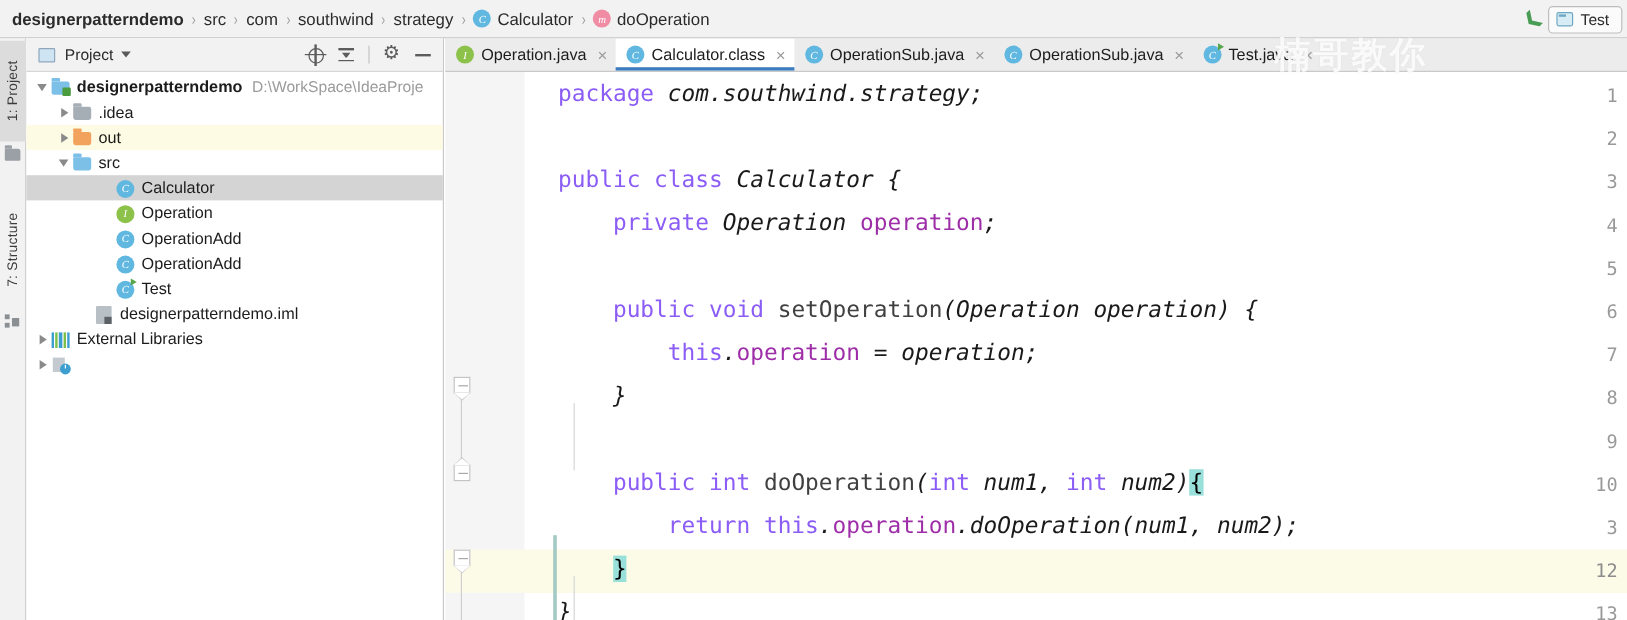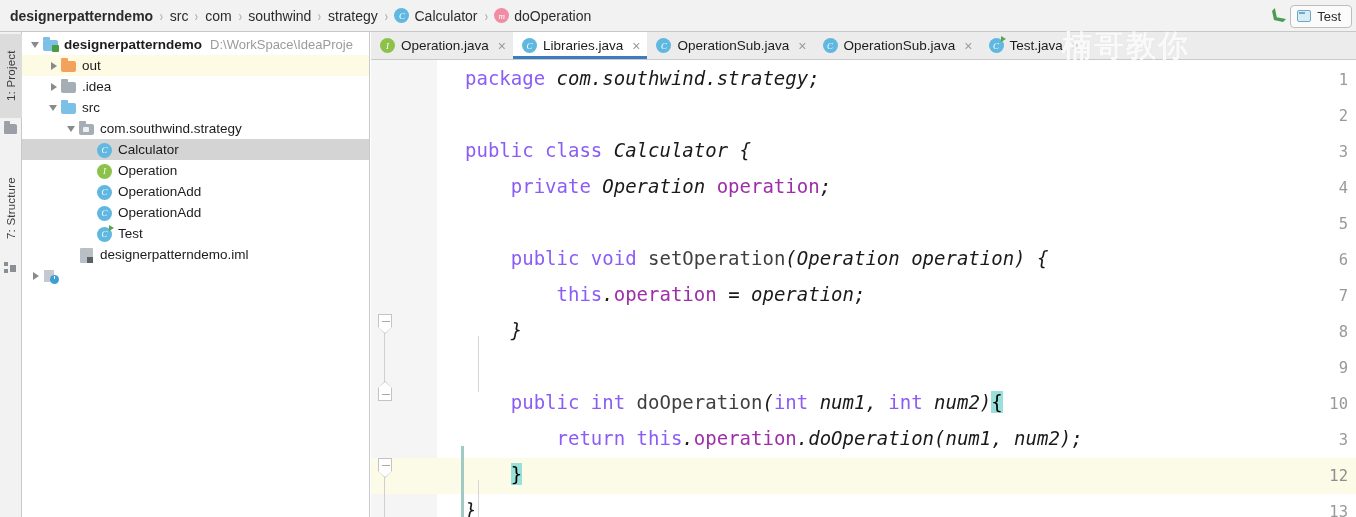--- a/index.html
+++ b/index.html
@@ -349,56 +349,69 @@
     <span class="vstrip-icon" style="top:230px;">
       <span class="struct-glyph">
         <i style="left:0;top:0;width:4px;height:4px;"></i>
         <i style="left:0;top:7px;width:4px;height:4px;"></i>
         <i style="left:6px;top:3px;width:6px;height:7px;"></i>
       </span>
     </span>
   </div>
 
   <div class="projpanel">
+    <div class="proj-header">
+      <span class="proj-winicon"></span>
+      <span class="proj-title">Project</span>
+      <span class="caret-down"></span>
+      <div class="proj-tools">
+        <span class="tool-ic ic-locate">
+            <i></i>
+          </span>
+        <span class="tool-ic ic-collapse">
+          <i class="a"></i>
+            <i class="d"></i>
+            <i class="b"></i>
+        </span>
+        <span class="divider-v"></span>
+        <span class="tool-ic ic-gear"></span>
+        <span class="tool-ic ic-min">
+            <i></i>
+          </span>
+      </div>
+    </div>
     <div class="tree" id="tree">
         <div class="trow" style="padding-left: 8px;">
           <span class="arrow d"></span>
           <span class="ti">
             <span class="f-module"></span>
           </span>
           <span class="tlabel" style="font-weight: bold;">designerpatterndemo</span>
           <span class="tpath">D:\WorkSpace\IdeaProje</span>
         </div>
+        <div class="trow" style="padding-left: 26px;">
+          <span class="arrow r"></span>
+          <span class="ti">
+            <span class="f-gray"></span>
+          </span>
+          <span class="tlabel">.idea</span>
+        </div>
         <div class="trow hl" style="padding-left: 26px;">
           <span class="arrow r"></span>
           <span class="ti">
             <span class="f-orange"></span>
           </span>
           <span class="tlabel">out</span>
         </div>
         <div class="trow" style="padding-left: 26px;">
-          <span class="arrow r"></span>
-          <span class="ti">
-            <span class="f-gray"></span>
-          </span>
-          <span class="tlabel">.idea</span>
-        </div>
-        <div class="trow" style="padding-left: 26px;">
           <span class="arrow d"></span>
           <span class="ti">
             <span class="f-blue"></span>
           </span>
           <span class="tlabel">src</span>
-        </div>
-        <div class="trow" style="padding-left: 44px;">
-          <span class="arrow d"></span>
-          <span class="ti">
-            <span class="f-pkg"></span>
-          </span>
-          <span class="tlabel">com.southwind.strategy</span>
         </div>
         <div class="trow sel" style="padding-left: 62px;">
           <span class="arrow"></span>
           <span class="ti">
             <span class="cls-ic">C</span>
           </span>
           <span class="tlabel">Calculator</span>
         </div>
         <div class="trow" style="padding-left: 62px;">
           <span class="arrow"></span>
@@ -427,20 +440,33 @@
             <span class="cls-ic">C<span class="run-badge"></span></span>
           </span>
           <span class="tlabel">Test</span>
         </div>
         <div class="trow" style="padding-left: 44px;">
           <span class="arrow"></span>
           <span class="ti">
             <span class="iml-ic"></span>
           </span>
           <span class="tlabel">designerpatterndemo.iml</span>
+        </div>
+        <div class="trow" style="padding-left: 8px;">
+          <span class="arrow r"></span>
+          <span class="ti">
+            <span class="lib-ic">
+              <i style="left:0;background:#3d9fd0"></i>
+              <i style="left:3.2px;background:#7bbf4a"></i>
+              <i style="left:6.4px;background:#3d9fd0"></i>
+              <i style="left:9.6px;background:#7bbf4a"></i>
+              <i style="left:12.8px;background:#3d9fd0"></i>
+            </span>
+          </span>
+          <span class="tlabel">External Libraries</span>
         </div>
         <div class="trow" style="padding-left: 8px;">
           <span class="arrow r"></span>
           <span class="ti">
             <span class="scr-ic">
               <span class="pg"></span>
               <span class="cl"></span>
             </span>
           </span>
         </div>
@@ -448,21 +474,21 @@
   </div>
 
   <div class="tabbar" id="tabbar">
       <div class="etab">
         <span class="tab-ic i">I</span>
         <span>Operation.java</span>
         <span class="tab-close">×</span>
       </div>
       <div class="etab active">
         <span class="tab-ic c">C</span>
-        <span>Libraries.java</span>
+        <span>Calculator.class</span>
         <span class="tab-close">×</span>
       </div>
       <div class="etab">
         <span class="tab-ic c">C</span>
         <span>OperationSub.java</span>
         <span class="tab-close">×</span>
       </div>
       <div class="etab">
         <span class="tab-ic c">C</span>
         <span>OperationSub.java</span>

